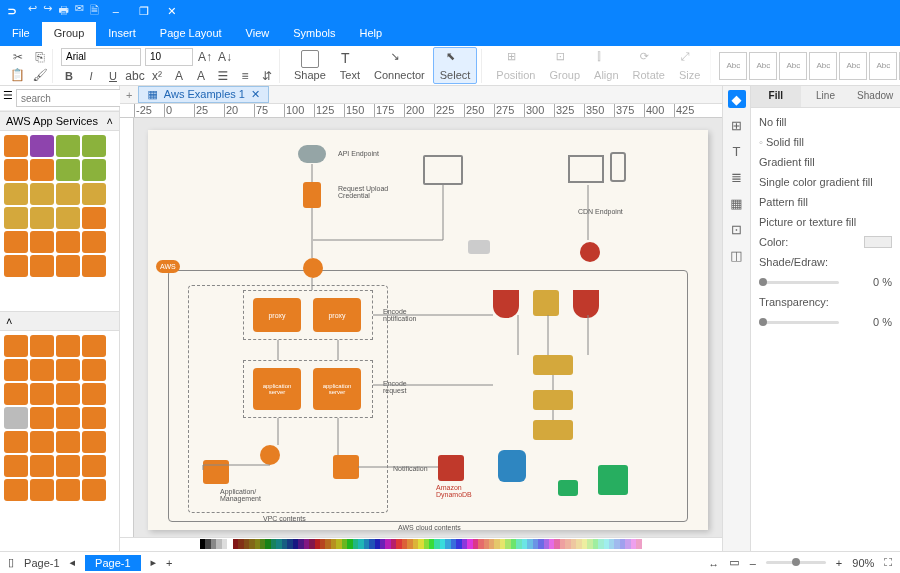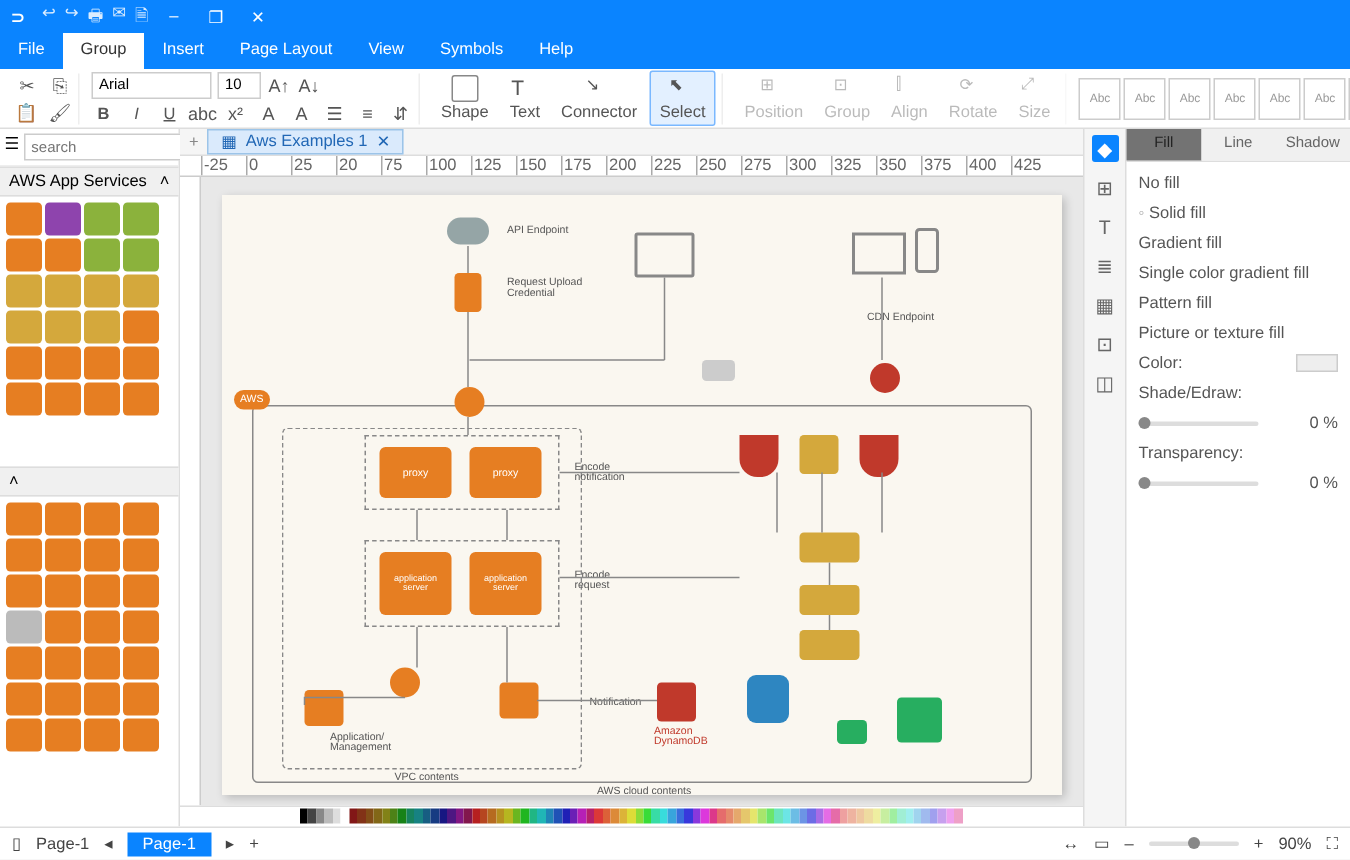--- a/index.html
+++ b/index.html
@@ -49,21 +49,21 @@
 .canvas{flex:1;overflow:hidden;position:relative;background:#e8e8e8;padding:8px}
 .page{width:560px;height:400px;background:#faf7f0;box-shadow:2px 2px 6px rgba(0,0,0,.2);margin:4px auto;position:relative}
 .colorbar{height:14px;display:flex;background:#fff;border-top:1px solid #ddd;padding:1px 80px}
 .colorbar div{width:6px;height:10px}
 .toolstrip{width:28px;background:#f5f5f5;border-left:1px solid #ddd;display:flex;flex-direction:column;align-items:center;padding-top:4px;gap:8px}
 .toolstrip div{width:18px;height:18px;cursor:pointer;display:flex;align-items:center;justify-content:center;color:#666;font-size:13px}
 .toolstrip div.active{background:#0a84ff;color:#fff;border-radius:2px}
 .proppanel{width:150px;background:#fff;border-left:1px solid #ddd;display:flex;flex-direction:column}
 .proptabs{height:22px;display:flex;border-bottom:1px solid #ddd}
 .proptabs div{flex:1;text-align:center;padding:4px 0;font-size:10px;cursor:pointer;background:#f0f0f0;color:#666}
-.proptabs div.active{background:#737373;color:#222;font-weight:normal}
+.proptabs div.active{background:#e5e5e5;color:#222;font-weight:bold}
 .propbody{padding:8px;font-size:10px;color:#555;display:flex;flex-direction:column;gap:8px}
 .propitem{display:flex;justify-content:space-between;align-items:center}
 .slider{width:80px;height:3px;background:#ddd;border-radius:2px;position:relative}
 .slider .thumb{width:8px;height:8px;background:#888;border-radius:50%;position:absolute;top:-3px;left:0}
 .statusbar{height:22px;background:#fff;border-top:1px solid #ddd;display:flex;align-items:center;padding:0 8px;font-size:10px;color:#444;gap:10px}
 .statusbar .sp{flex:1}
 .awslabel{position:absolute;font-size:7px;color:#555}
 .awsbox{position:absolute;border:1px solid #888}
 .awsnode{position:absolute;background:#e67e22;border-radius:3px}
 .awsnode.red{background:#c0392b}
@@ -111,21 +111,21 @@
         <span class="ricon">⎘</span>
       </div>
     <div class="ricongrid">
         <span class="ricon">📋</span>
         <span class="ricon">🖌</span>
       </div>
   </div>
   <div class="rgroup">
     <div class="fontsel">
       <input style="width: 80px;" value="Arial">
-      <input style="width: 29px;" value="10">
+      <input style="width: 48px;" value="10">
       <span class="ricon">A↑</span>
       <span class="ricon">A↓</span>
     </div>
     <div class="ricongrid">
       <span class="ricon">
           <b>B</b>
         </span>
       <span class="ricon">
           <i>I</i>
         </span>

